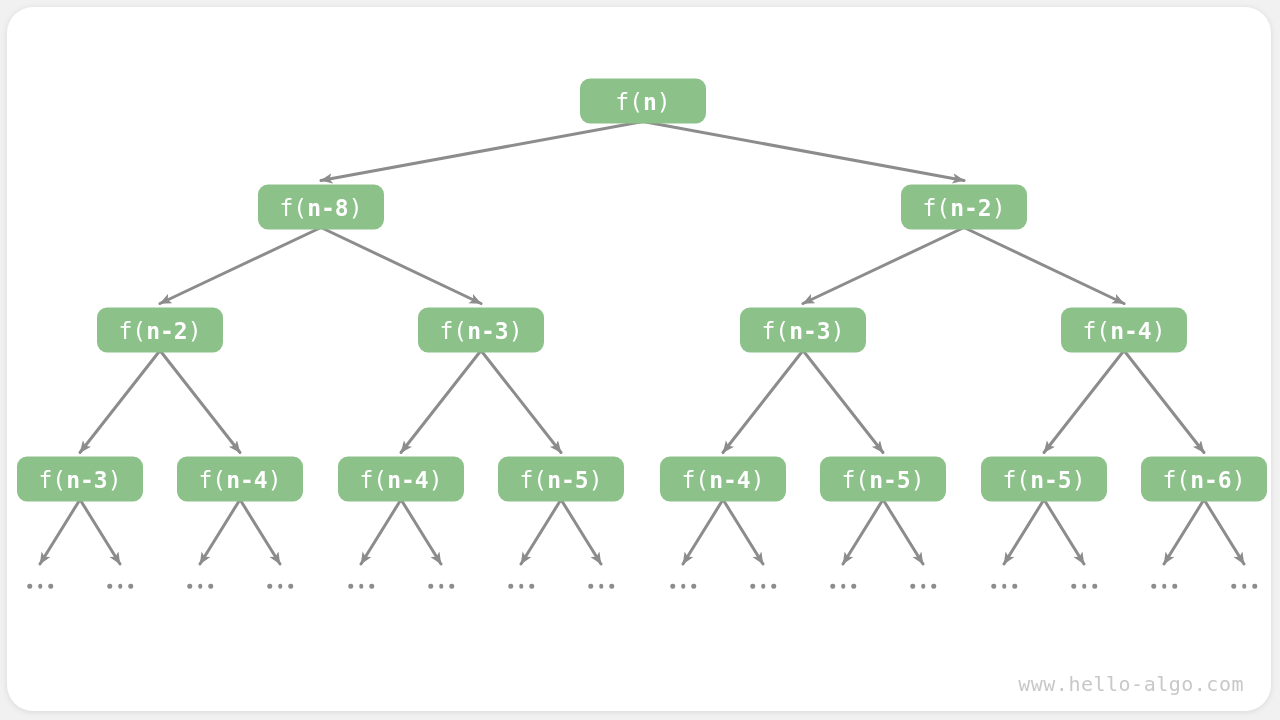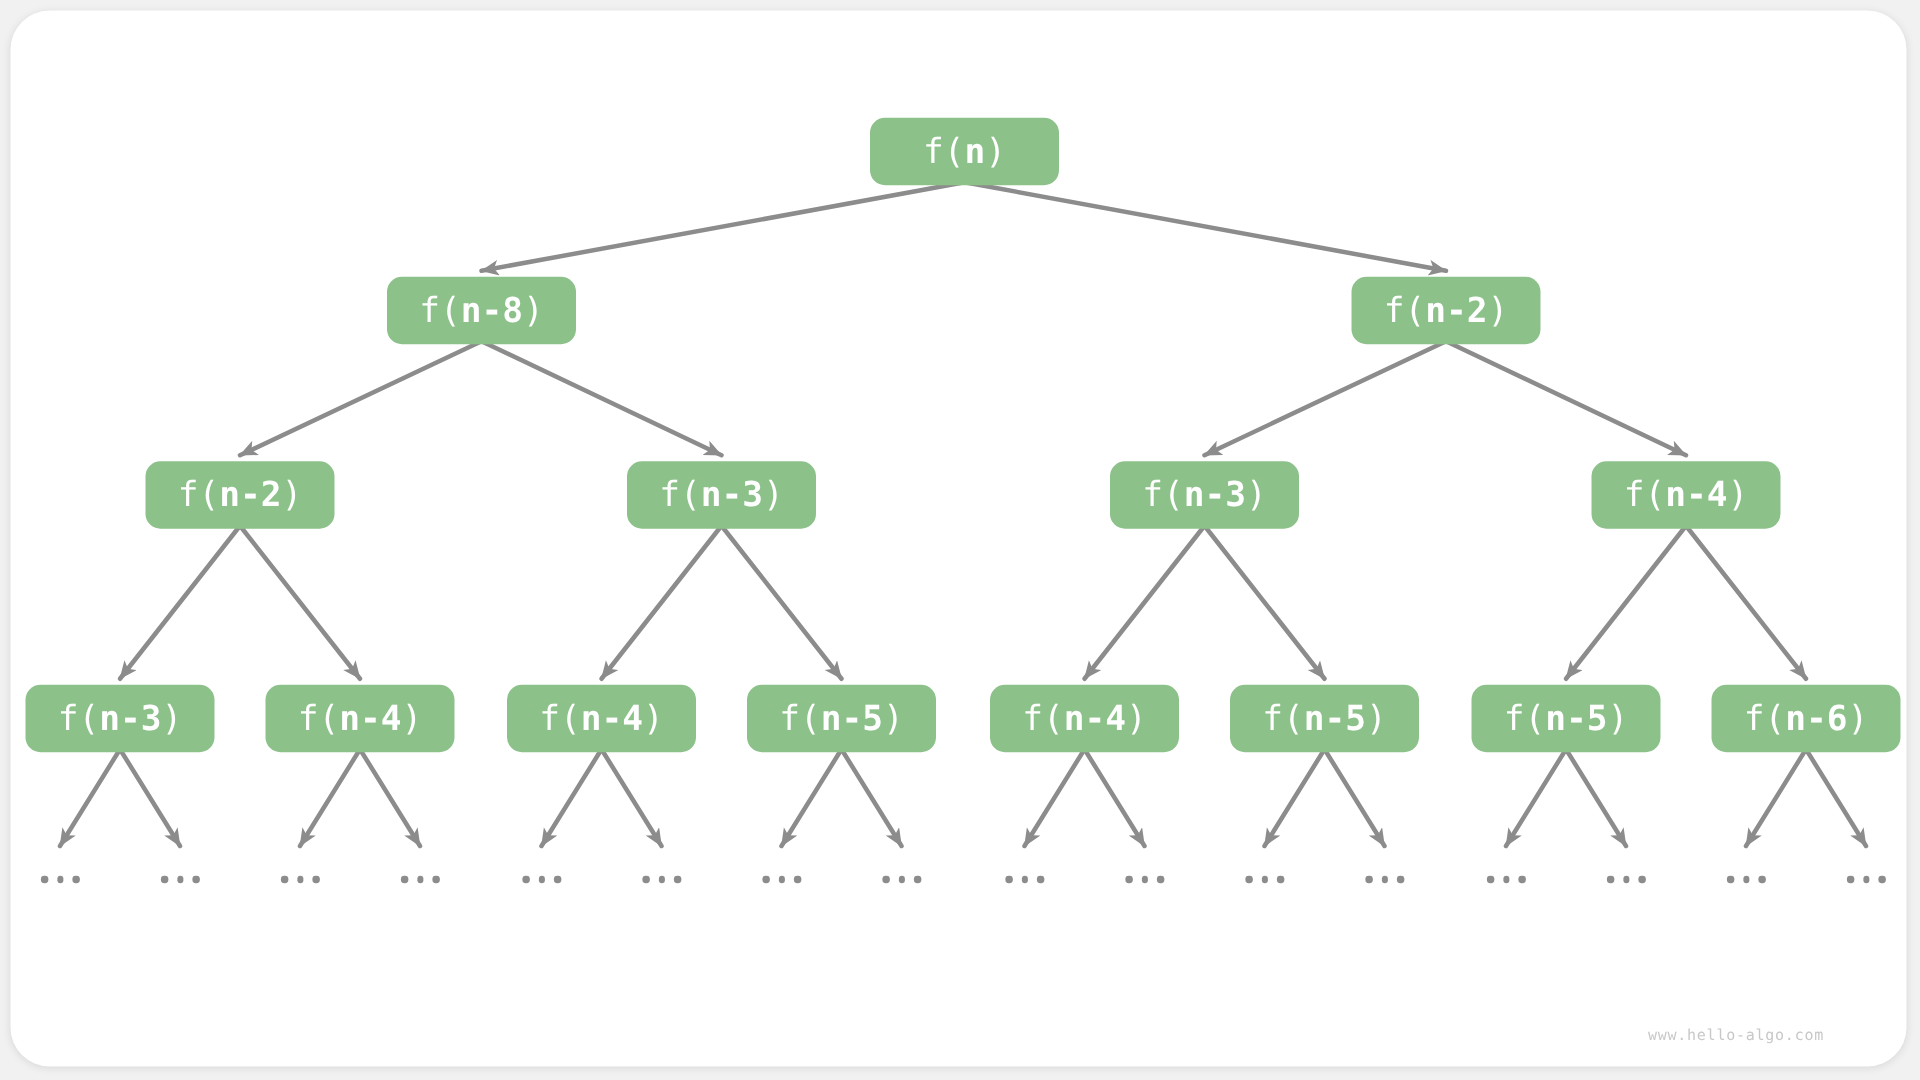--- a/index.html
+++ b/index.html
@@ -34,22 +34,22 @@
     position: absolute;
     transform: translate(-50%, -50%);
     display: flex; align-items: center; gap: 6px;
   }
   .dots .dot {
     width: 4.5px; height: 4.5px; border-radius: 50%;
     background: var(--arrow, #8c8c8c);
   }
   .watermark {
     position: absolute;
-    right: 64px; bottom: 24px;
-    font-size: 10px;
+    right: 36px; bottom: 24px;
+    font-size: 20px;
     color: var(--wm, #c8c8c8);
     letter-spacing: 0.5px;
   }
 </style>
 </head>
 <body style="background: rgb(241, 241, 241);">
 
 <div class="canvas" style="background: rgb(255, 255, 255);"></div>
 
 <div class="stage">

